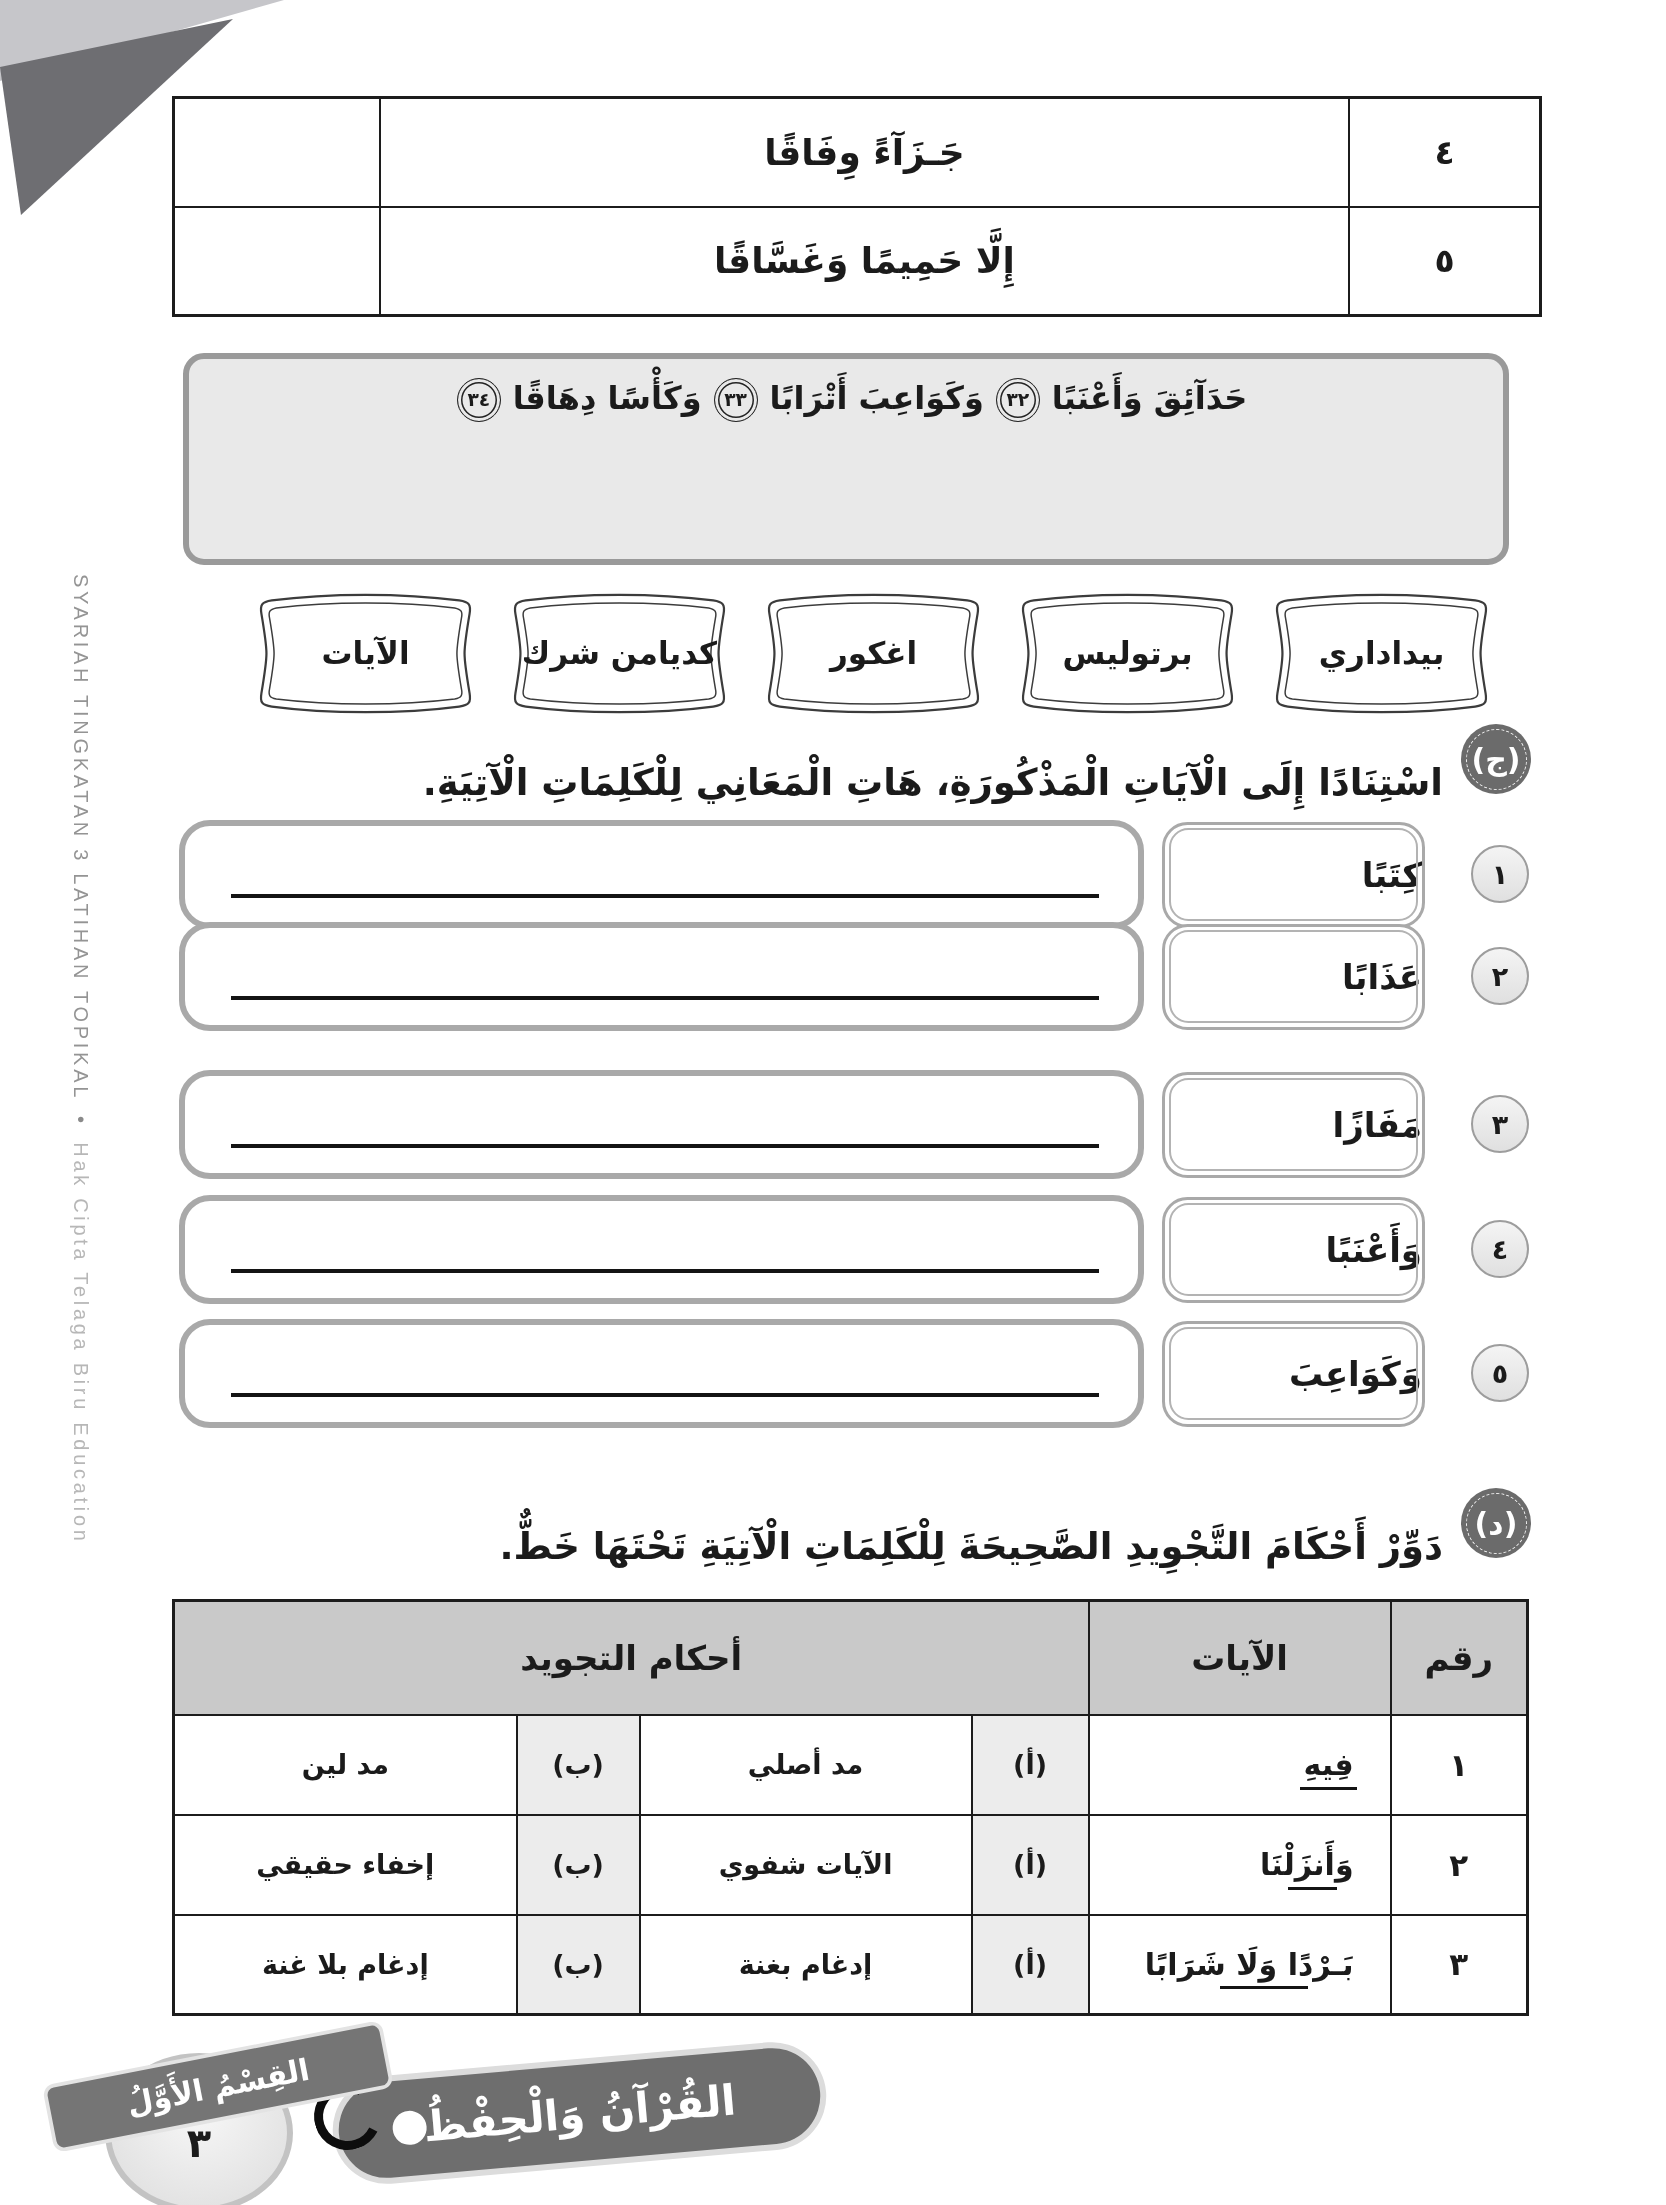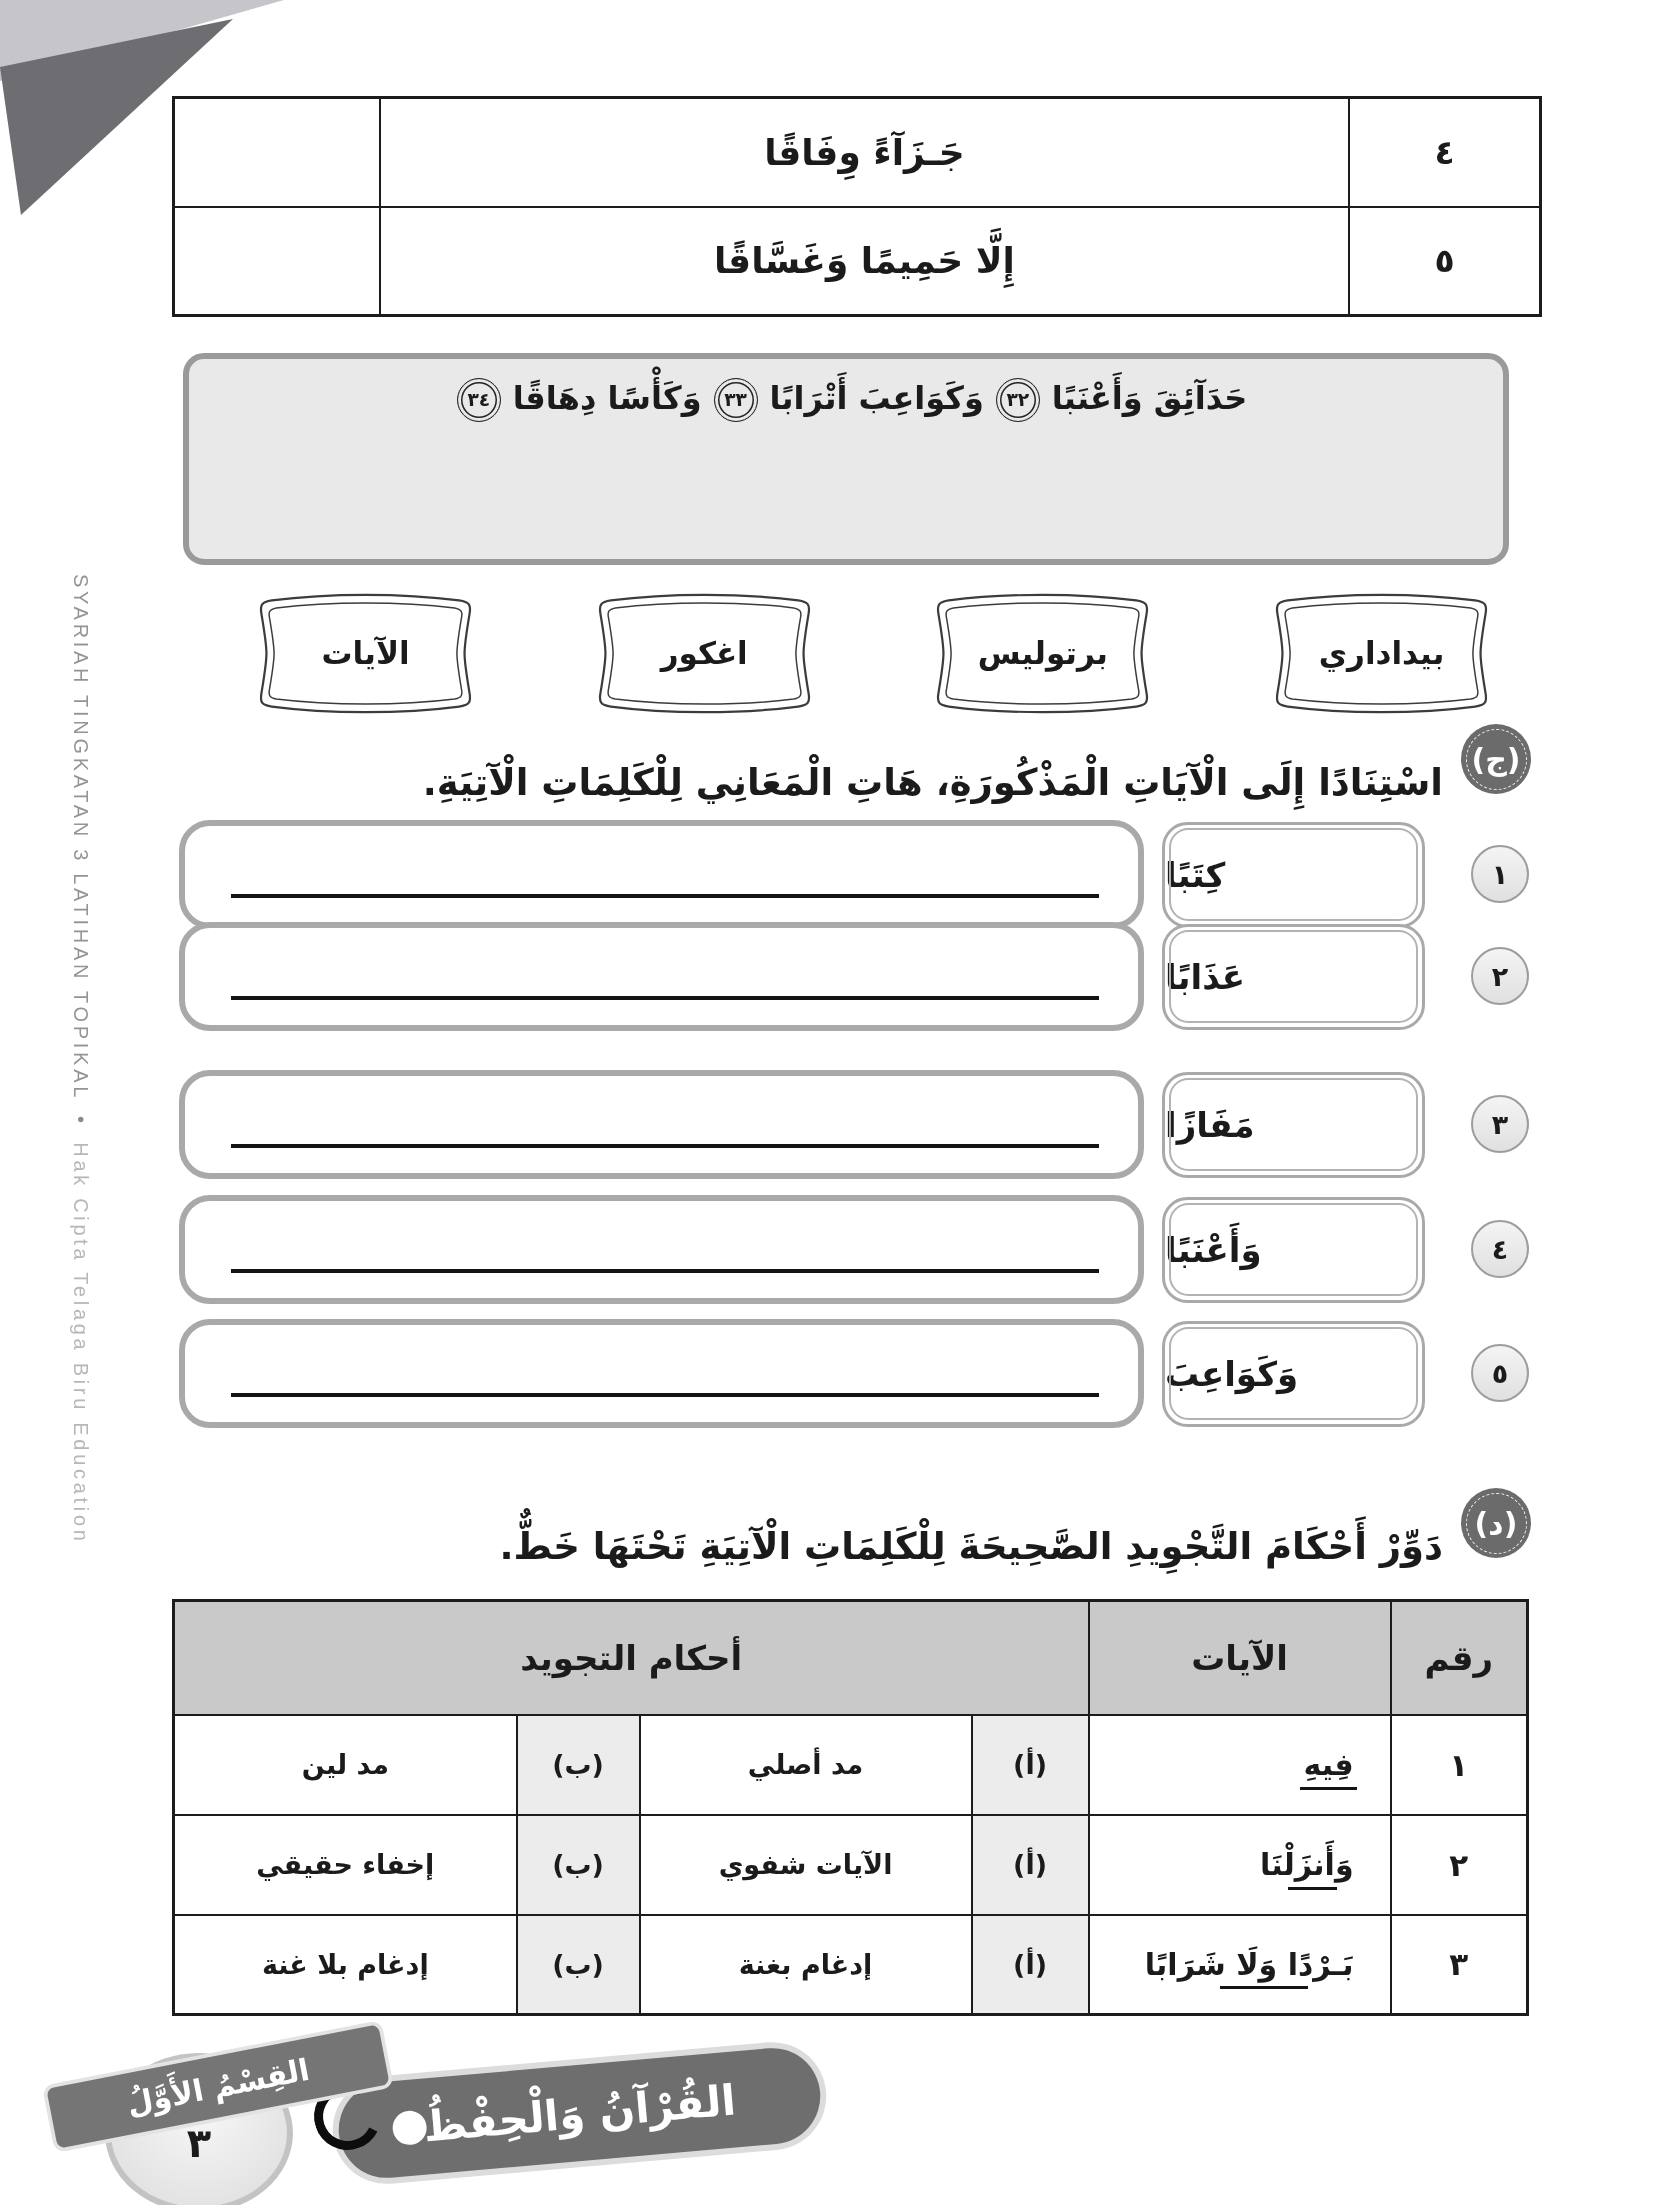--- a/index.html
+++ b/index.html
@@ -61,21 +61,21 @@
   .sec-text{font-size:37px;font-weight:bold;direction:rtl;margin-top:47px;}
 
   
   .vrow{position:absolute;left:179px;width:1360px;height:111px;}
   .vr0{top:820px}.vr1{top:922px}.vr2{top:1070px}.vr3{top:1195px}.vr4{top:1319px}
   .ans-box{position:absolute;left:0;top:0;width:965px;height:109px;box-sizing:border-box;
            border:6px solid #a9a9a9;border-radius:31px;background:#fff;}
   .ans-line{position:absolute;left:46px;right:39px;bottom:25.4px;height:3.7px;background:#141414;}
   .word-box{position:absolute;left:983px;top:1.5px;width:263px;height:106px;box-sizing:border-box;
             border:3px solid #a9a9a9;border-radius:25.4px;background:#fff;display:flex;
-            align-items:center;justify-content:flex-start;}
+            align-items:center;justify-content:flex-end;}
   .word-box::before{content:"";position:absolute;inset:3.7px;border:2.2px solid #b3b3b3;border-radius:19.4px;}
   .word-box .w{font-size:34px;font-weight:bold;direction:rtl;}
   .num-circle{position:absolute;left:1292px;top:25.4px;width:58px;height:58px;border-radius:50%;
               background:linear-gradient(#f4f4f4,#e0e0e0);border:2.2px solid #9d9d9d;box-sizing:border-box;
               display:flex;align-items:center;justify-content:center;font-size:27px;font-weight:bold;}
 
   
   #tajwid-table{left:172px;top:1599px;width:1354px;}
   #tajwid-table thead tr{height:114px;background:#c9c9c9;}
   #tajwid-table tbody tr{height:100px;}
@@ -164,20 +164,27 @@
         <path d="M24 14 C100 4 200 4 276 14 C290 16 292 20 290 32 C281 85 281 85 290 138 C292 150 290 154 276 156 C200 166 100 166 24 156 C10 154 8 150 10 138 C19 85 19 85 10 32 C8 20 10 16 24 14 Z" fill="#fff" stroke="#3c3c3c" stroke-width="3"></path>
         <path d="M30 24 C103 15 197 15 270 24 C279 26 281 29 279 38 C271 85 271 85 279 132 C281 141 279 144 270 146 C197 155 103 155 30 146 C21 144 19 141 21 132 C29 85 29 85 21 38 C19 29 21 26 30 24 Z" fill="none" stroke="#3c3c3c" stroke-width="2"></path>
       </svg>
       <div class="bw">اغكور</div>
     </div>
     <div class="bubble">
       <svg viewBox="0 0 300 170" preserveAspectRatio="none">
         <path d="M24 14 C100 4 200 4 276 14 C290 16 292 20 290 32 C281 85 281 85 290 138 C292 150 290 154 276 156 C200 166 100 166 24 156 C10 154 8 150 10 138 C19 85 19 85 10 32 C8 20 10 16 24 14 Z" fill="#fff" stroke="#3c3c3c" stroke-width="3"></path>
         <path d="M30 24 C103 15 197 15 270 24 C279 26 281 29 279 38 C271 85 271 85 279 132 C281 141 279 144 270 146 C197 155 103 155 30 146 C21 144 19 141 21 132 C29 85 29 85 21 38 C19 29 21 26 30 24 Z" fill="none" stroke="#3c3c3c" stroke-width="2"></path>
       </svg>
+      <div class="bw">كديامن شرك</div>
+    </div>
+    <div class="bubble">
+      <svg viewBox="0 0 300 170" preserveAspectRatio="none">
+        <path d="M24 14 C100 4 200 4 276 14 C290 16 292 20 290 32 C281 85 281 85 290 138 C292 150 290 154 276 156 C200 166 100 166 24 156 C10 154 8 150 10 138 C19 85 19 85 10 32 C8 20 10 16 24 14 Z" fill="#fff" stroke="#3c3c3c" stroke-width="3"></path>
+        <path d="M30 24 C103 15 197 15 270 24 C279 26 281 29 279 38 C271 85 271 85 279 132 C281 141 279 144 270 146 C197 155 103 155 30 146 C21 144 19 141 21 132 C29 85 29 85 21 38 C19 29 21 26 30 24 Z" fill="none" stroke="#3c3c3c" stroke-width="2"></path>
+      </svg>
       <div class="bw">الآيات</div>
     </div>
   </div>
 
   <div class="sec-head sec-c">
     <div class="sec-badge">(ج)</div>
     <div class="sec-text">اسْتِنَادًا إِلَى الْآيَاتِ الْمَذْكُورَةِ، هَاتِ الْمَعَانِي لِلْكَلِمَاتِ الْآتِيَةِ.</div>
   </div>
 
   <div class="vrow vr0">

